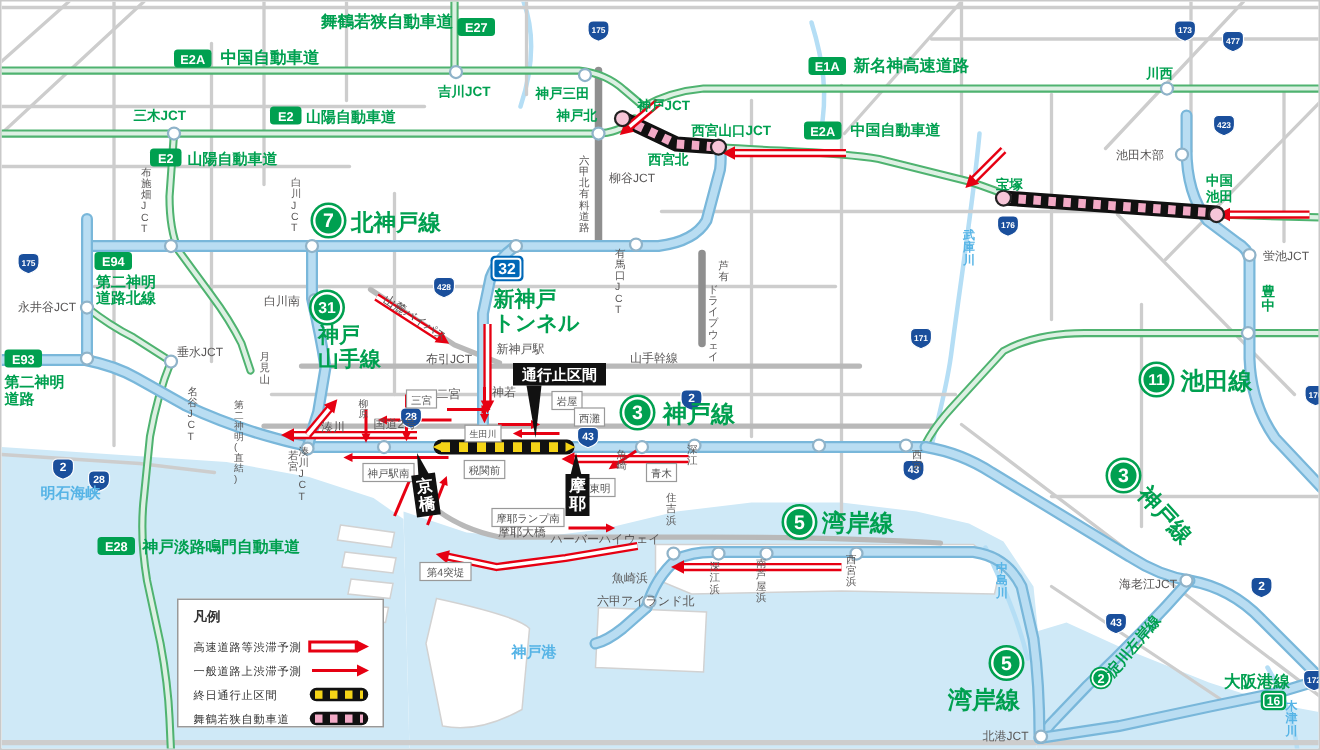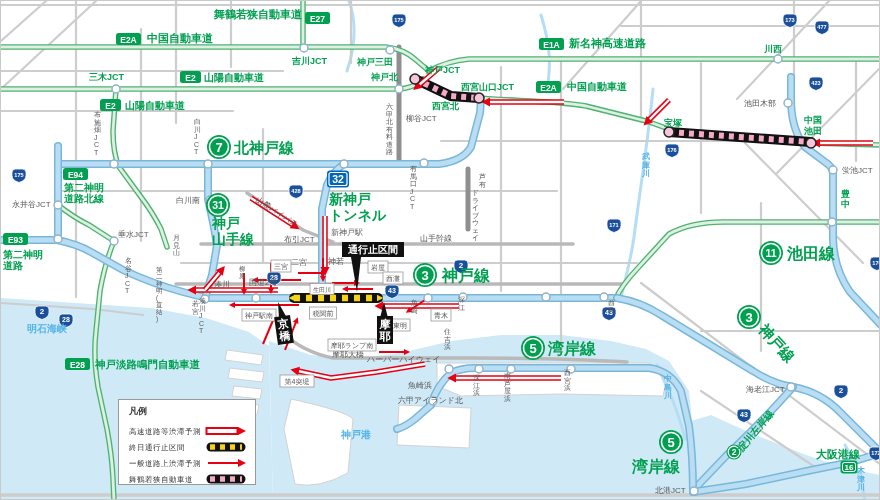--- a/index.html
+++ b/index.html
@@ -447,31 +447,31 @@
   <div class="legend">
     <div class="legend-title">凡例</div>
     <div class="legend-row">
       <span class="legend-label">高速道路等渋滞予測</span>
       <svg class="legend-swatch" width="42" height="12">
         <rect x="1.5" y="3" width="31" height="6" fill="#fff" stroke="#e60012" stroke-width="2"></rect>
         <polygon points="33,2 41,6 33,10" fill="#e60012"></polygon>
       </svg>
     </div>
     <div class="legend-row">
+      <span class="legend-label">一般道路上渋滞予測</span>
+      <svg class="legend-swatch" width="42" height="12">
+        <line x1="3" y1="6" x2="33" y2="6" stroke="#e60012" stroke-width="2"></line>
+        <polygon points="33,2 41,6 33,10" fill="#e60012"></polygon>
+      </svg>
+    </div>
+    <div class="legend-row">
       <span class="legend-label">終日通行止区間</span>
       <svg class="legend-swatch" width="42" height="12">
         <line x1="6" y1="6" x2="36" y2="6" stroke="#111" stroke-width="9" stroke-linecap="round"></line>
         <line x1="5" y1="6" x2="37" y2="6" stroke="#f5d417" stroke-width="5.5" stroke-dasharray="5,5"></line>
-      </svg>
-    </div>
-    <div class="legend-row">
-      <span class="legend-label">一般道路上渋滞予測</span>
-      <svg class="legend-swatch" width="42" height="12">
-        <line x1="3" y1="6" x2="33" y2="6" stroke="#e60012" stroke-width="2"></line>
-        <polygon points="33,2 41,6 33,10" fill="#e60012"></polygon>
       </svg>
     </div>
     <div class="legend-row">
       <span class="legend-label">舞鶴若狭自動車道</span>
       <svg class="legend-swatch" width="42" height="12">
         <line x1="6" y1="6" x2="36" y2="6" stroke="#111" stroke-width="9" stroke-linecap="round"></line>
         <line x1="5" y1="6" x2="37" y2="6" stroke="#f2aac6" stroke-width="5.5" stroke-dasharray="5,5"></line>
       </svg>
     </div>
   </div>

